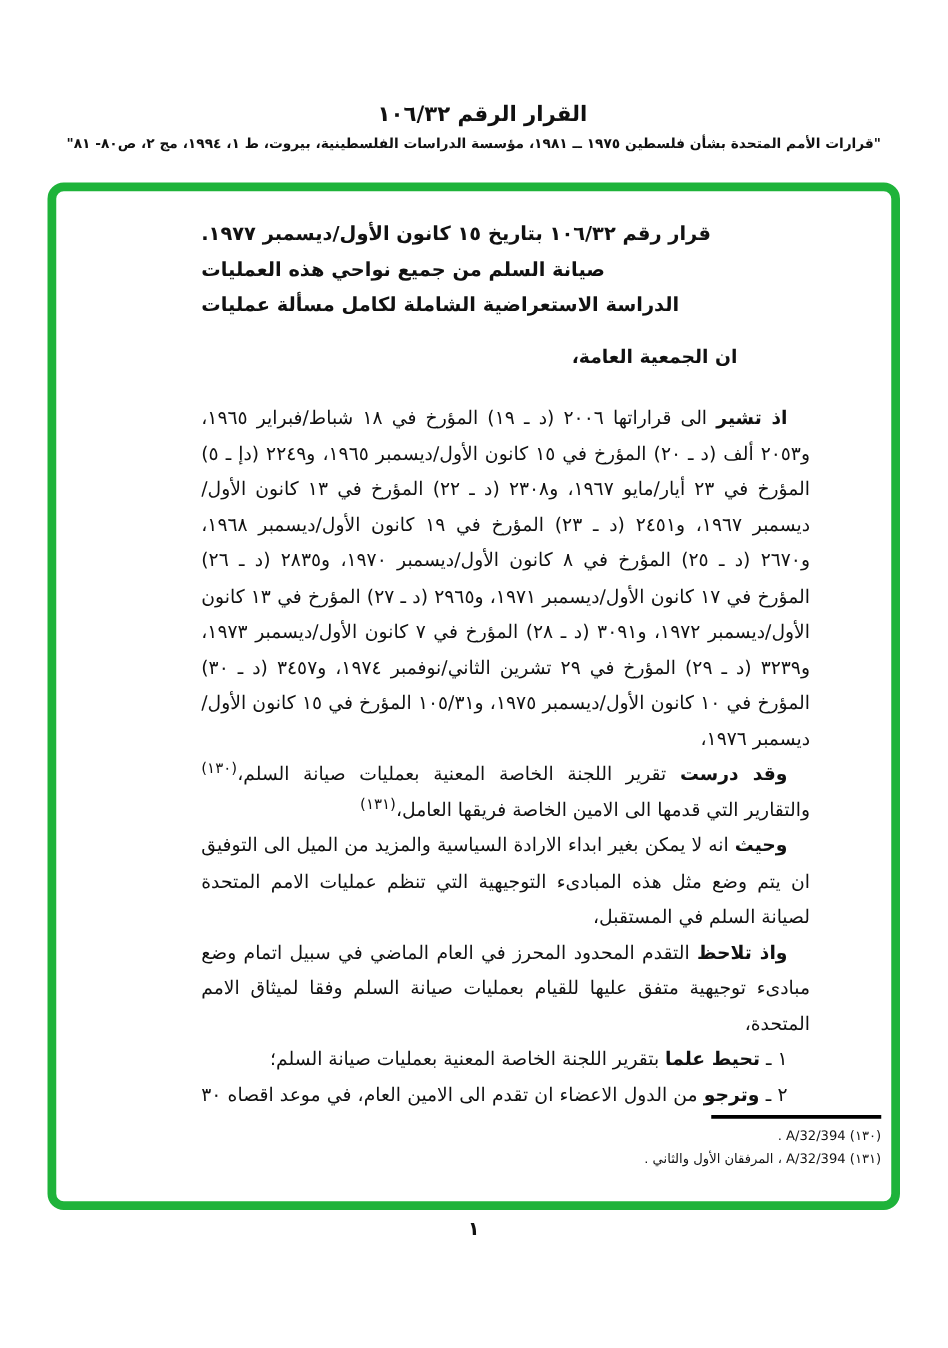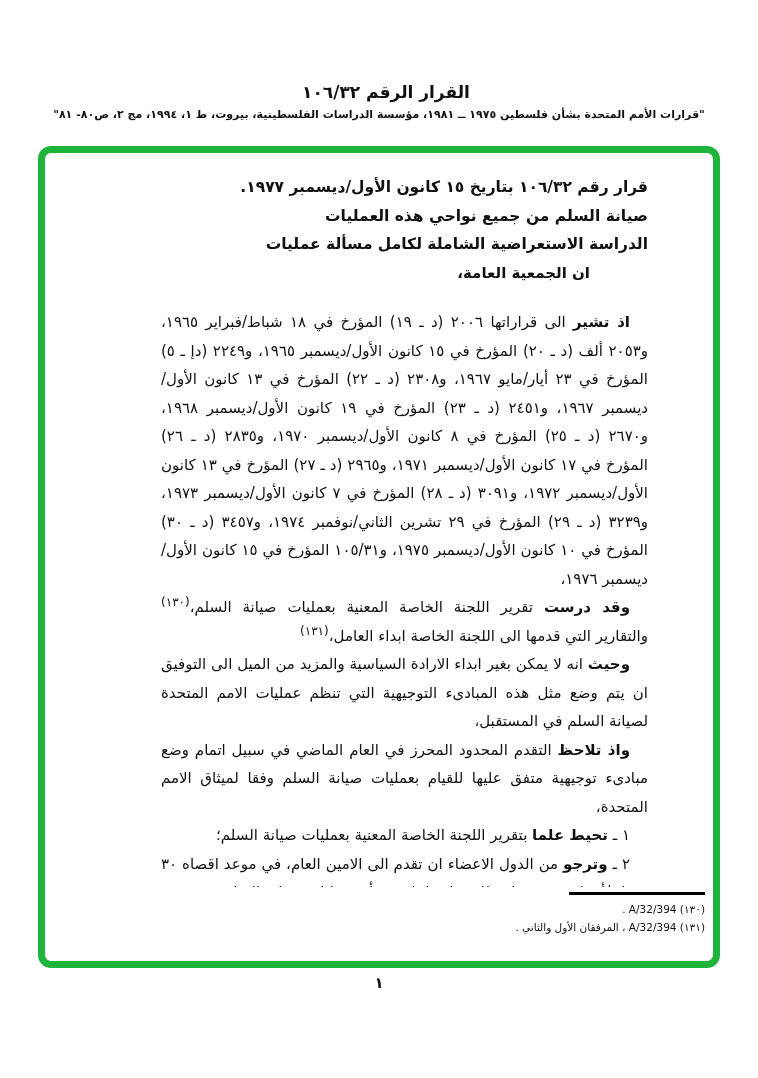--- a/index.html
+++ b/index.html
@@ -16,21 +16,21 @@
     direction:rtl;font-size:11px;font-weight:bold;
   }
   .green-box{
     position:absolute;left:38px;top:146px;width:668px;height:808px;
     border:7px solid #1eb33a;border-radius:13px;background:#fff;
   }
   .box-content{
     position:absolute;top:20px;right:65px;left:116px;bottom:74px;
     direction:rtl;font-size:15px;line-height:28.5px;overflow:hidden;
   }
-  .heading{text-align:right;font-weight:bold;font-size:15.5px;margin-bottom:0;}
+  .heading{text-align:left;font-weight:bold;font-size:15.5px;margin-bottom:12px;}
   .opening{font-weight:bold;padding-right:58px;margin-bottom:21px;}
   .para{text-align:justify;text-indent:18px;margin-top:0;}
   .para .lead{font-weight:bold;}
   .para .fnref{font-size:12px;vertical-align:super;line-height:0;}
   .footnotes{
     position:absolute;right:8px;bottom:25px;direction:rtl;text-align:right;
     font-size:10.5px;font-weight:normal;line-height:18px;
   }
   .fn-rule{width:136px;height:3px;background:#000;margin:0 0 5px auto;}
   .pagenum{
@@ -51,21 +51,21 @@
 
     <div class="box-content">
       <div class="heading">
         <div>قرار رقم ١٠٦/٣٢ بتاريخ ١٥ كانون الأول/ديسمبر ١٩٧٧.</div>
         <div>صيانة السلم من جميع نواحي هذه العمليات</div>
         <div>الدراسة الاستعراضية الشاملة لكامل مسألة عمليات</div>
       </div>
       <div class="opening">ان الجمعية العامة،</div>
       <div>
           <div class="para"><span class="lead">اذ تشير</span><span> الى قراراتها ٢٠٠٦ (د ـ ١٩) المؤرخ في ١٨ شباط/فبراير ١٩٦٥، و٢٠٥٣ ألف (د ـ ٢٠) المؤرخ في ١٥ كانون الأول/ديسمبر ١٩٦٥، و٢٢٤٩ (دإ ـ ٥) المؤرخ في ٢٣ أيار/مايو ١٩٦٧، و٢٣٠٨ (د ـ ٢٢) المؤرخ في ١٣ كانون الأول/ديسمبر ١٩٦٧، و٢٤٥١ (د ـ ٢٣) المؤرخ في ١٩ كانون الأول/ديسمبر ١٩٦٨، و٢٦٧٠ (د ـ ٢٥) المؤرخ في ٨ كانون الأول/ديسمبر ١٩٧٠، و٢٨٣٥ (د ـ ٢٦) المؤرخ في ١٧ كانون الأول/ديسمبر ١٩٧١، و٢٩٦٥ (د ـ ٢٧) المؤرخ في ١٣ كانون الأول/ديسمبر ١٩٧٢، و٣٠٩١ (د ـ ٢٨) المؤرخ في ٧ كانون الأول/ديسمبر ١٩٧٣، و٣٢٣٩ (د ـ ٢٩) المؤرخ في ٢٩ تشرين الثاني/نوفمبر ١٩٧٤، و٣٤٥٧ (د ـ ٣٠) المؤرخ في ١٠ كانون الأول/ديسمبر ١٩٧٥، و١٠٥/٣١ المؤرخ في ١٥ كانون الأول/ديسمبر ١٩٧٦،</span></div>
-          <div class="para"><span class="lead">وقد درست</span><span> تقرير اللجنة الخاصة المعنية بعمليات صيانة السلم،</span><span class="fnref">(١٣٠)</span><span> والتقارير التي قدمها الى اللجنة الخاصة ابداء العامل،</span><span class="fnref">(١٣١)</span></div>
+          <div class="para"><span class="lead">وقد درست</span><span> تقرير اللجنة الخاصة المعنية بعمليات صيانة السلم،</span><span class="fnref">(١٣٠)</span><span> والتقارير التي قدمها الى الامين الخاصة فريقها العامل،</span><span class="fnref">(١٣١)</span></div>
           <div class="para"><span class="lead">وحيث</span><span> انه لا يمكن بغير ابداء الارادة السياسية والمزيد من الميل الى التوفيق ان يتم وضع مثل هذه المبادىء التوجيهية التي تنظم عمليات الامم المتحدة لصيانة السلم في المستقبل،</span></div>
           <div class="para"><span class="lead">واذ تلاحظ</span><span> التقدم المحدود المحرز في العام الماضي في سبيل اتمام وضع مبادىء توجيهية متفق عليها للقيام بعمليات صيانة السلم وفقا لميثاق الامم المتحدة،</span></div>
           <div class="para"><span>١ ـ </span><span class="lead">تحيط علما</span><span> بتقرير اللجنة الخاصة المعنية بعمليات صيانة السلم؛</span></div>
           <div class="para"><span>٢ ـ </span><span class="lead">وترجو</span><span> من الدول الاعضاء ان تقدم الى الامين العام، في موعد اقصاه ٣٠ نيسان/أبريل ١٩٧٨، ملاحظات واقتراحات بشأن عمليات صيانة السلم من جميع نواحيها؛</span></div>
         </div>
     </div>
 
     <div class="footnotes">
       <div class="fn-rule"></div>
       <div>(١٣٠) A/32/394 .</div>

